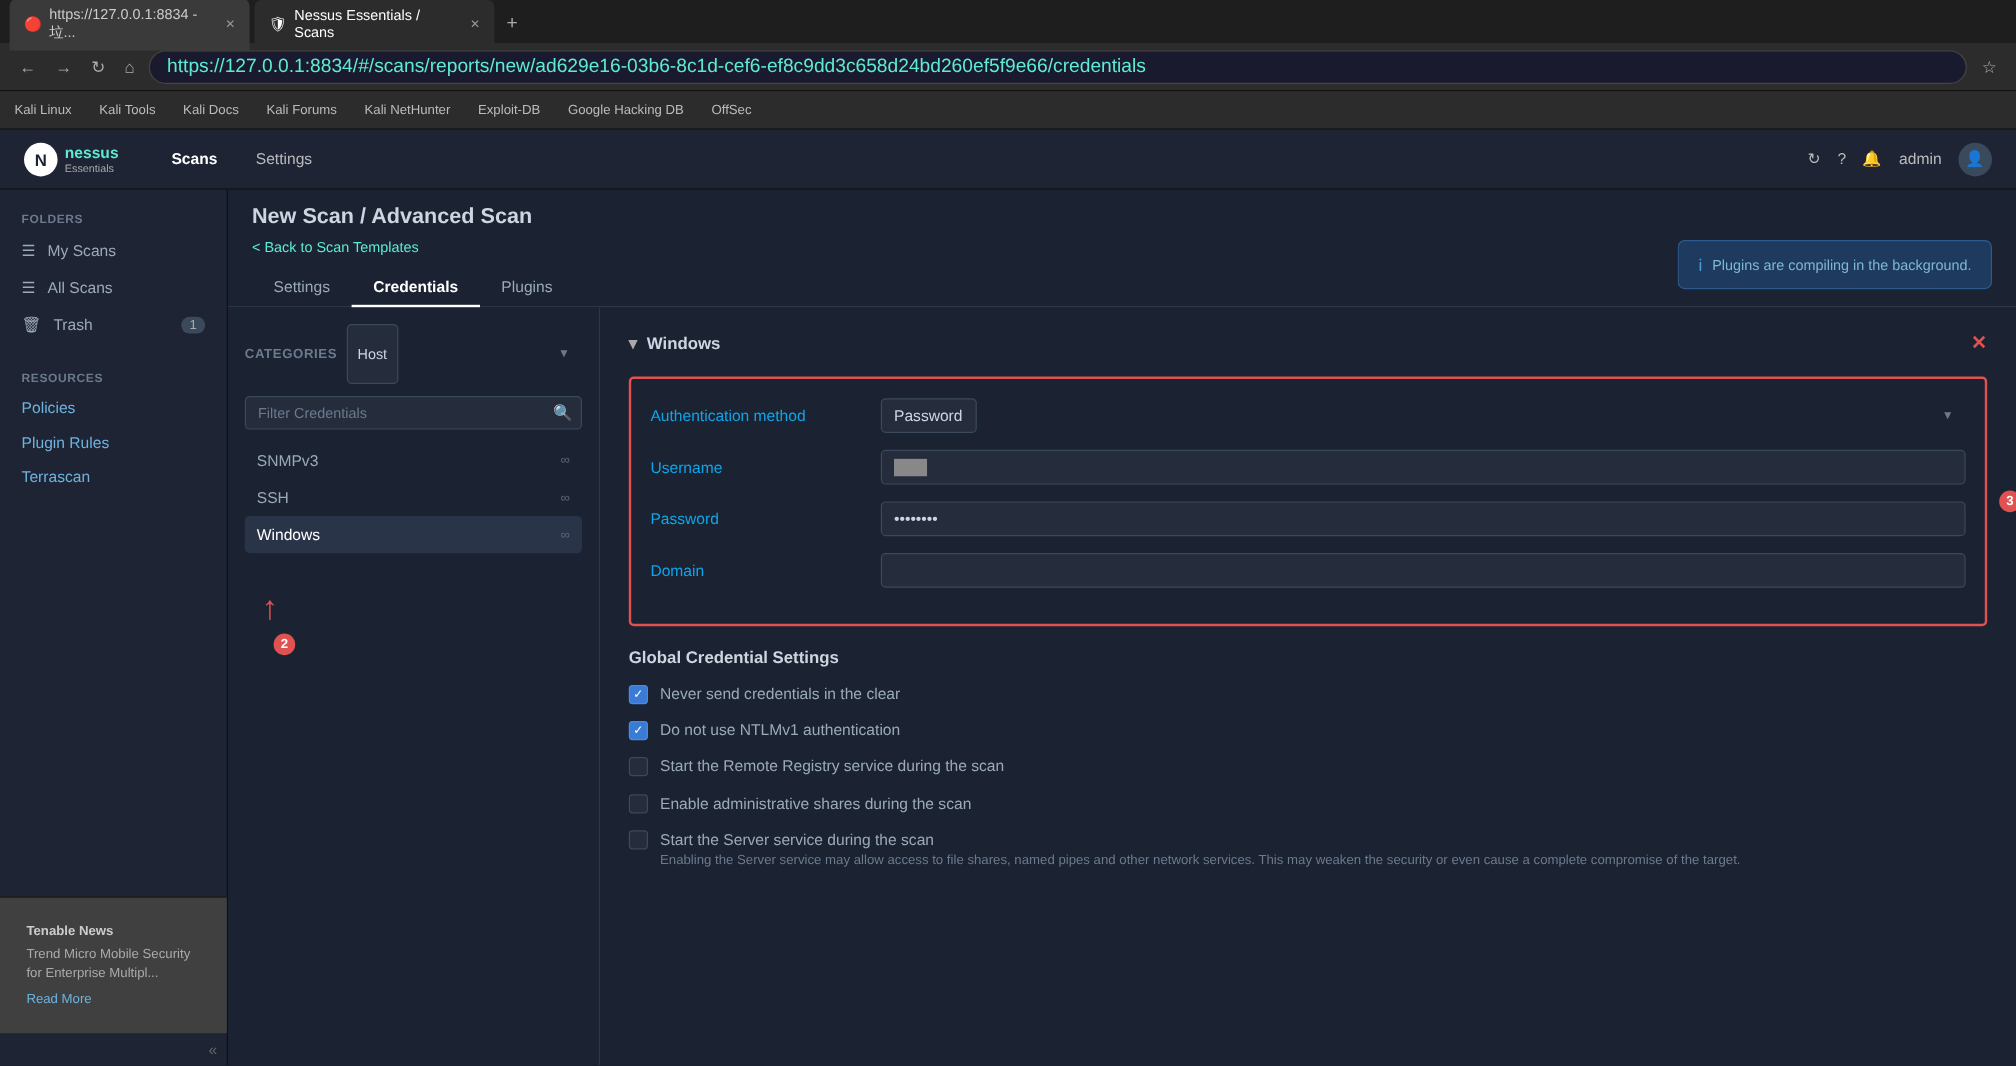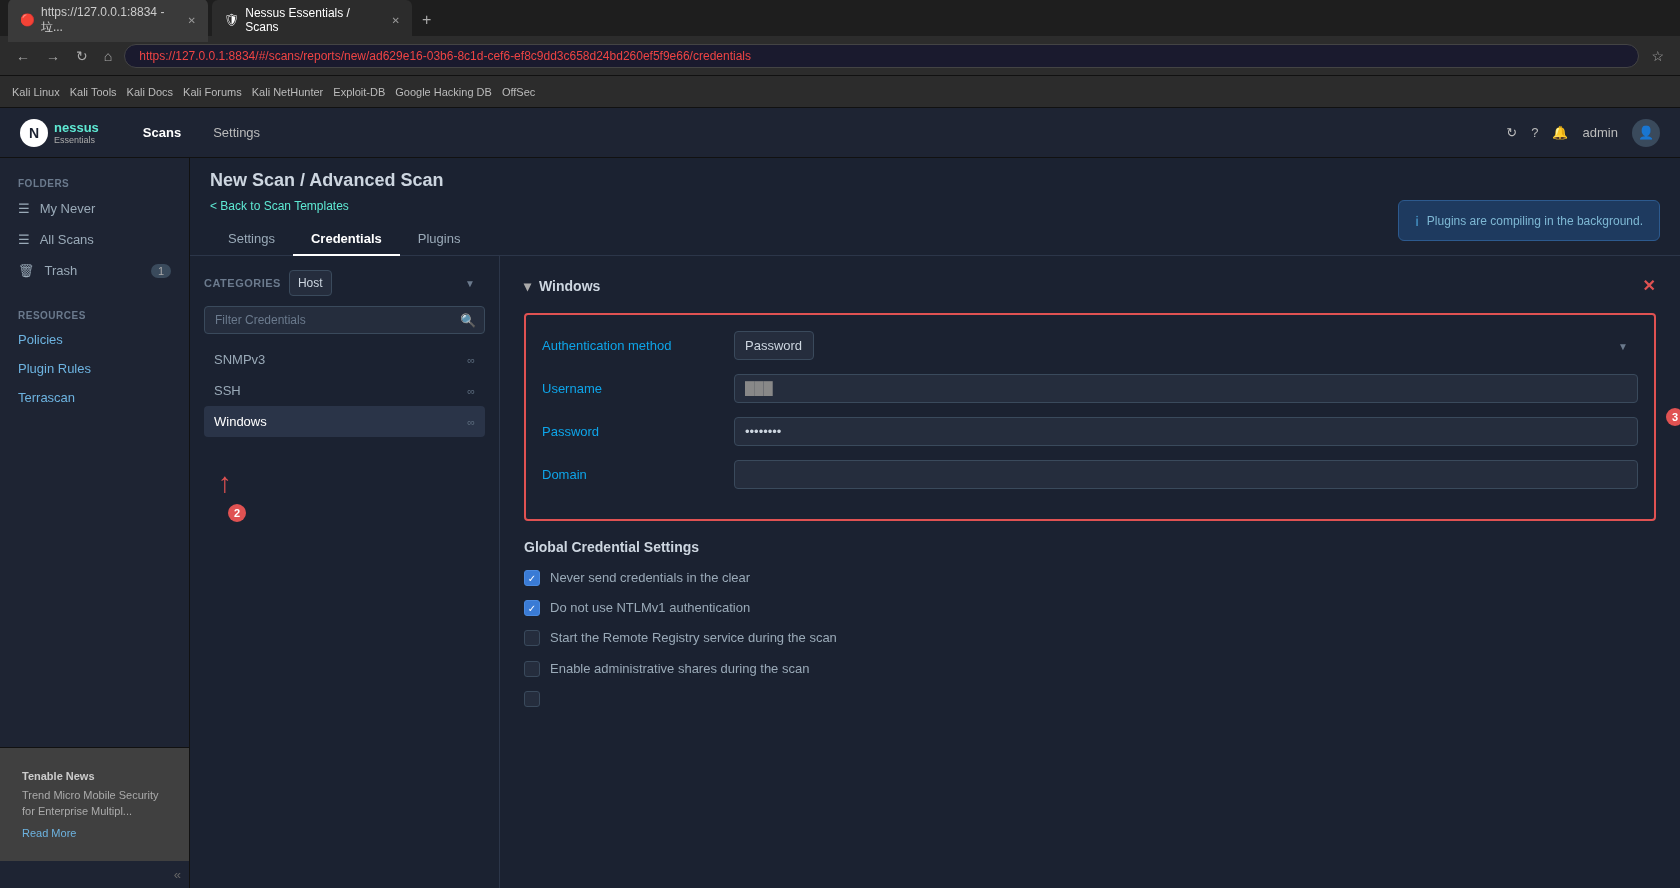--- a/index.html
+++ b/index.html
@@ -7,22 +7,22 @@
 
     
     .browser-chrome { background: #2c2c2c; }
     .browser-tabbar { display: flex; align-items: center; padding: 4px 8px 0; background: #1e1e1e; height: 36px; }
     .browser-tab { display: flex; align-items: center; background: #3a3a3a; border-radius: 6px 6px 0 0; padding: 6px 12px; font-size: 12px; color: #ccc; margin-right: 4px; gap: 6px; max-width: 200px; }
     .browser-tab.active { background: #2c2c2c; color: #fff; }
     .browser-tab-close { font-size: 10px; color: #999; cursor: pointer; }
     .browser-tab-new { color: #aaa; font-size: 16px; cursor: pointer; padding: 0 6px; }
     .browser-addressbar { display: flex; align-items: center; padding: 4px 12px; gap: 8px; background: #2c2c2c; height: 40px; border-bottom: 1px solid #111; }
     .browser-nav-btn { color: #aaa; font-size: 14px; cursor: pointer; padding: 2px 4px; }
-    .browser-address-input { flex: 1; background: #1a1a2e; border: 1px solid #444; border-radius: 20px; padding: 4px 14px; color: #ef4444; font-size: 12px; }
-    .browser-bookmarks { display: flex; align-items: center; gap: 10px; padding: 4px 12px; background: #2c2c2c; height: 32px; border-bottom: 1px solid #111; font-size: 11px; color: #bbb; }
+    .browser-address-input { flex: 1; background: #1a1a2e; border: 1px solid #444; border-radius: 20px; padding: 4px 14px; color: #5eead4; font-size: 16px; }
+    .browser-bookmarks { display: flex; align-items: center; gap: 23px; padding: 4px 12px; background: #2c2c2c; height: 32px; border-bottom: 1px solid #111; font-size: 11px; color: #bbb; }
     .bookmark-item { cursor: pointer; white-space: nowrap; }
 
     
     .app { display: flex; flex-direction: column; height: calc(888px - 108px); }
     .app-header { background: #1e2433; border-bottom: 1px solid #111; display: flex; align-items: center; padding: 0 20px; height: 50px; }
     .nessus-logo { display: flex; align-items: center; gap: 6px; margin-right: 30px; }
     .nessus-logo-icon { width: 28px; height: 28px; background: #fff; border-radius: 50%; display: flex; align-items: center; justify-content: center; }
     .nessus-logo-text { display: flex; flex-direction: column; }
     .nessus-brand { font-size: 13px; font-weight: bold; color: #5eead4; }
     .nessus-sub { font-size: 9px; color: #aaa; }
@@ -59,21 +59,21 @@
     .tab { padding: 8px 18px; cursor: pointer; color: #9aaab8; font-size: 13px; border-bottom: 2px solid transparent; margin-bottom: -1px; }
     .tab.active { color: #fff; border-bottom-color: #fff; font-weight: 600; }
 
     
     .scan-body { display: flex; flex: 1; overflow: hidden; }
 
     
     .categories-panel { width: 310px; border-right: 1px solid #2c3649; padding: 14px; flex-shrink: 0; background: #1b2231; overflow-y: auto; }
     .categories-header { display: flex; align-items: center; gap: 8px; margin-bottom: 10px; }
     .categories-label { font-size: 11px; color: #6b7a8d; text-transform: uppercase; font-weight: 600; letter-spacing: 0.5px; }
-    .categories-select { flex: 1; background: #252d3d; border: 1px solid #3a4a5c; border-radius: 4px; color: #cdd6e0; padding: 5px 8px; font-size: 12px; appearance: none; cursor: pointer; }
+    .categories-select { flex: 1; background: #252d3d; border: 1px solid #3a4a5c; border-radius: 4px; color: #cdd6e0; padding: 17px 8px; font-size: 12px; appearance: none; cursor: pointer; }
     .filter-input-wrap { position: relative; margin-bottom: 10px; }
     .filter-input { width: 100%; background: #252d3d; border: 1px solid #3a4a5c; border-radius: 4px; padding: 6px 30px 6px 10px; color: #cdd6e0; font-size: 12px; }
     .filter-input::placeholder { color: #6b7a8d; }
     .filter-search-icon { position: absolute; right: 8px; top: 50%; transform: translateY(-50%); color: #6b7a8d; }
     .cred-item { display: flex; align-items: center; justify-content: space-between; padding: 8px 10px; cursor: pointer; border-radius: 4px; font-size: 13px; color: #9aaab8; }
     .cred-item.selected { background: #2a3448; color: #fff; }
     .cred-item-icon { color: #5a6a7c; font-size: 11px; }
 
     
     .form-panel { flex: 1; padding: 20px 24px; overflow-y: auto; }
@@ -166,21 +166,21 @@
       <span style="background:#3a4a5c;border-radius:50%;width:28px;height:28px;display:flex;align-items:center;justify-content:center;cursor:pointer;">👤</span>
     </div>
   </div>
 
   <div class="main">
 
     <div class="sidebar">
       <div class="sidebar-section-label">FOLDERS</div>
       <div class="sidebar-item">
         <span class="sidebar-item-icon">☰</span>
-        <span>My Never</span>
+        <span>My Scans</span>
       </div>
       <div class="sidebar-item">
         <span class="sidebar-item-icon">☰</span>
         <span>All Scans</span>
       </div>
       <div class="sidebar-item">
         <span class="sidebar-item-icon">🗑</span>
         <span>Trash</span>
         <span class="sidebar-item-badge">1</span>
       </div>
@@ -299,20 +299,24 @@
             <span class="checkbox-label">Start the Remote Registry service during the scan</span>
           </div>
 
           <div class="checkbox-row">
             <div class="checkbox-box unchecked"></div>
             <span class="checkbox-label">Enable administrative shares during the scan</span>
           </div>
 
           <div class="checkbox-row">
             <div class="checkbox-box unchecked"></div>
+            <div>
+              <span class="checkbox-label">Start the Server service during the scan</span>
+              <div class="checkbox-desc">Enabling the Server service may allow access to file shares, named pipes and other network services. This may weaken the security or even cause a complete compromise of the target.</div>
+            </div>
           </div>
         </div>
       </div>
 
       <div class="notification-bar">
         <span class="notification-icon">ℹ</span>
         <span>Plugins are compiling in the background.</span>
       </div>
     </div>
   </div>

